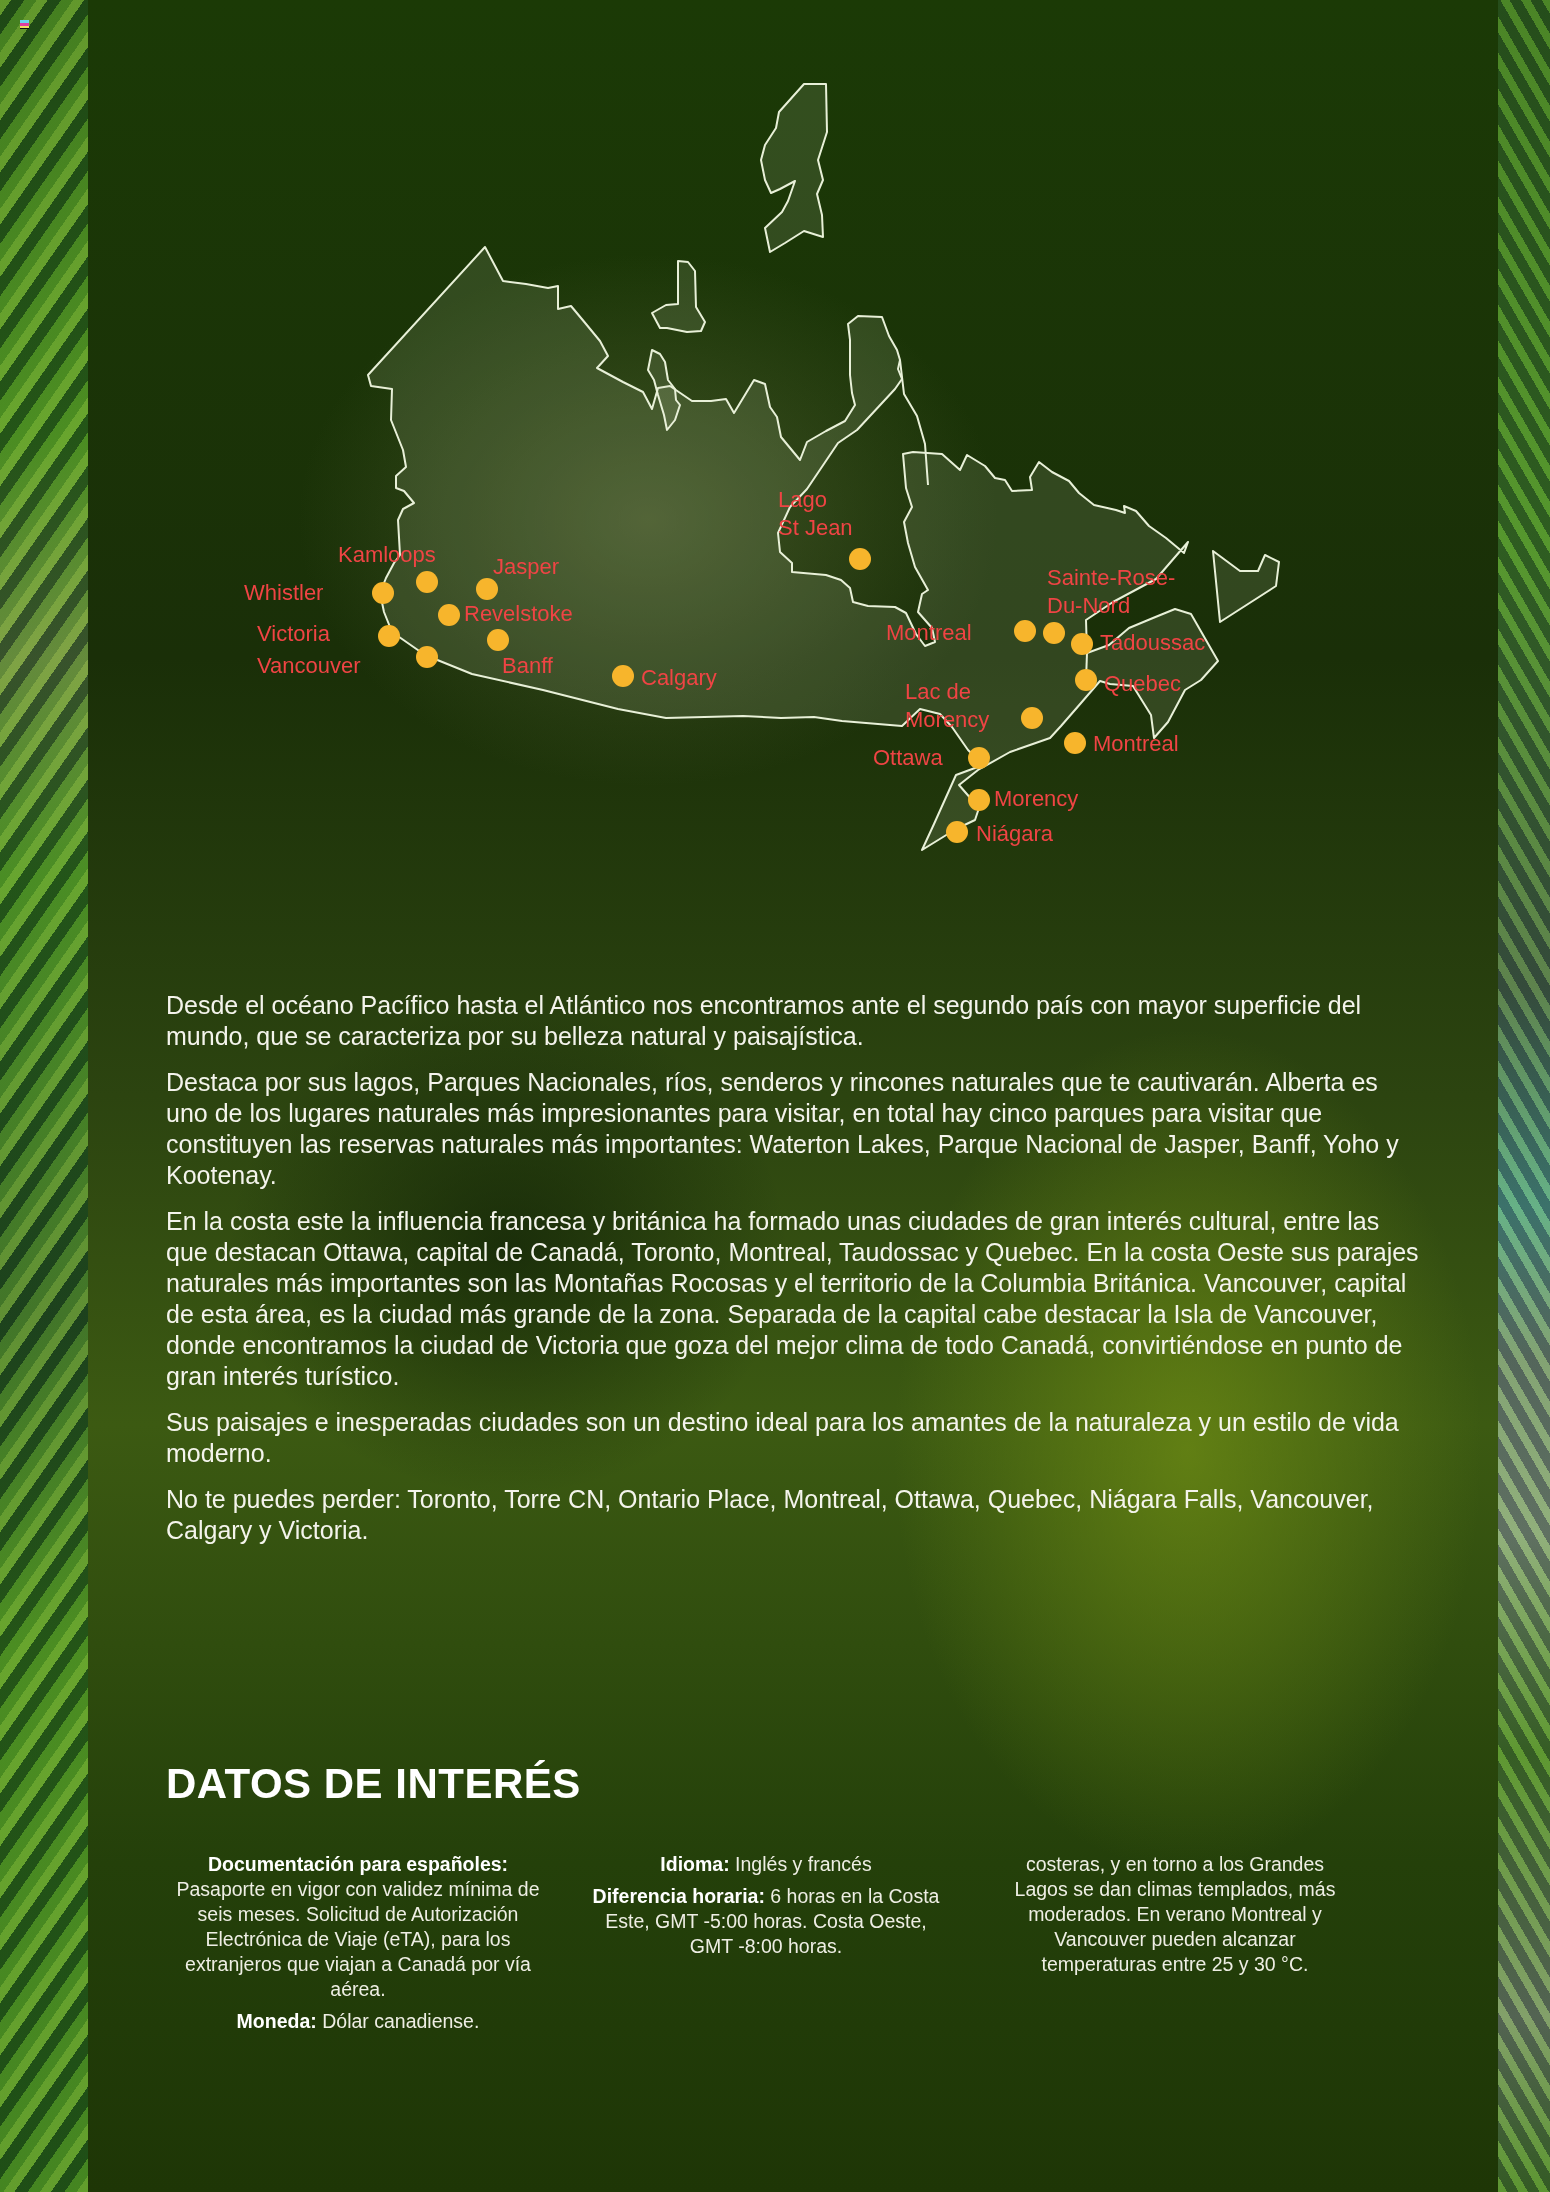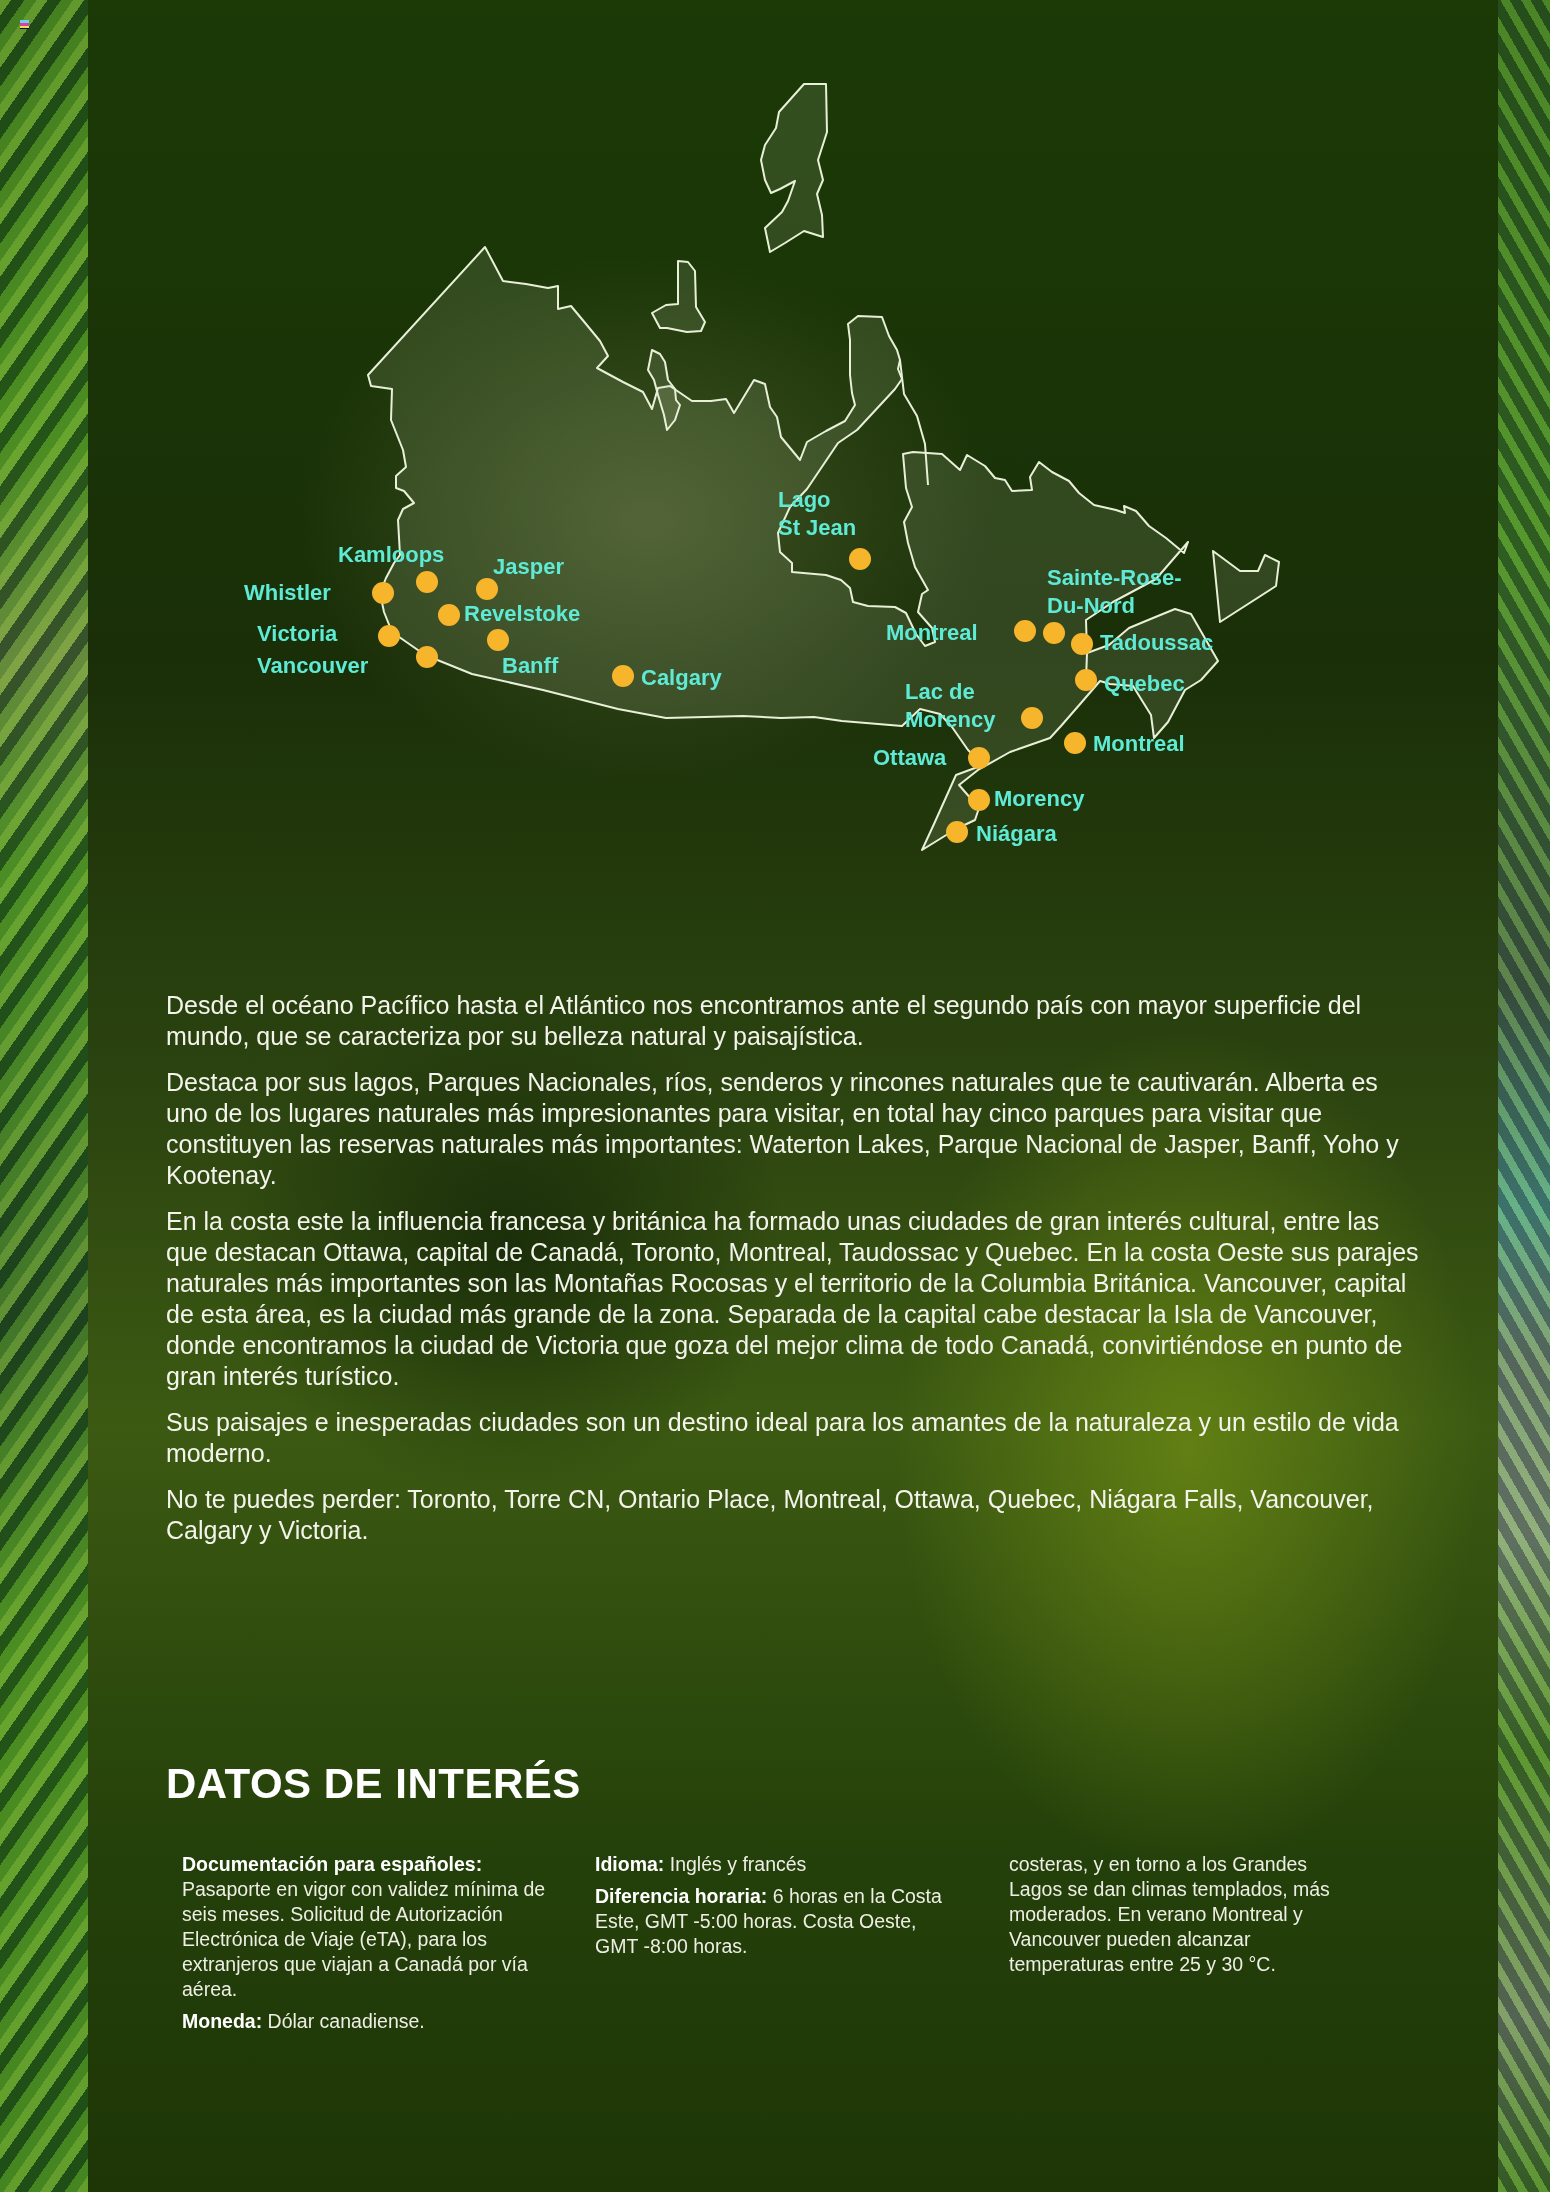--- a/index.html
+++ b/index.html
@@ -28,41 +28,41 @@
   .panel {
     position:absolute; left:88px; top:0; width:1410px; height:2192px;
     background:
       radial-gradient(ellipse 420px 600px at 1100px 1450px, rgba(110,140,20,0.75), rgba(110,140,20,0) 70%),
       radial-gradient(ellipse 500px 380px at 560px 520px, rgba(95,110,60,0.55), rgba(95,110,60,0) 70%),
       radial-gradient(ellipse 400px 350px at 420px 1250px, rgba(10,25,5,0.6), rgba(10,25,5,0) 70%),
       linear-gradient(180deg, #1b3a06 0%, #1a2f08 30%, #2c4410 50%, #3c5a12 65%, #24400a 85%, #1e3606 100%);
   }
   svg.map { position:absolute; left:0; top:0; }
   .city-label {
-    position:absolute; font-weight:bold; font-size:22px; color:#5eead4;
+    position:absolute; font-weight:normal; font-size:22px; color:#ef4444;
     white-space:nowrap; line-height:28px;
   }
   .dot {
     position:absolute; width:22px; height:22px; border-radius:50%;
     background:#f7b52c; transform:translate(-50%,-50%);
   }
   .body-text {
     position:absolute; left:166px; top:990px; width:1260px;
     font-size:25px; line-height:31px; color:#f4f4ec;
   }
   .body-text p { margin:0 0 15px 0; }
   .heading {
     position:absolute; left:166px; top:1760px;
     font-size:42px; font-weight:bold; letter-spacing:0.5px; color:#ffffff;
   }
   .col {
     position:absolute; top:1852px; width:380px;
     font-size:19.5px; line-height:25px; color:#eeeee4;
   }
-  .col p { margin:0 0 7px 16px; }
+  .col p { margin:0 0 7px 4px;text-align:center; }
   .col b { color:#ffffff; }
 </style>
 </head>
 <body>
 
 <div class="photo-left"></div>
 <div class="flag-icon"></div>
 <div class="photo-right"></div>
 
 <div class="panel"></div>

